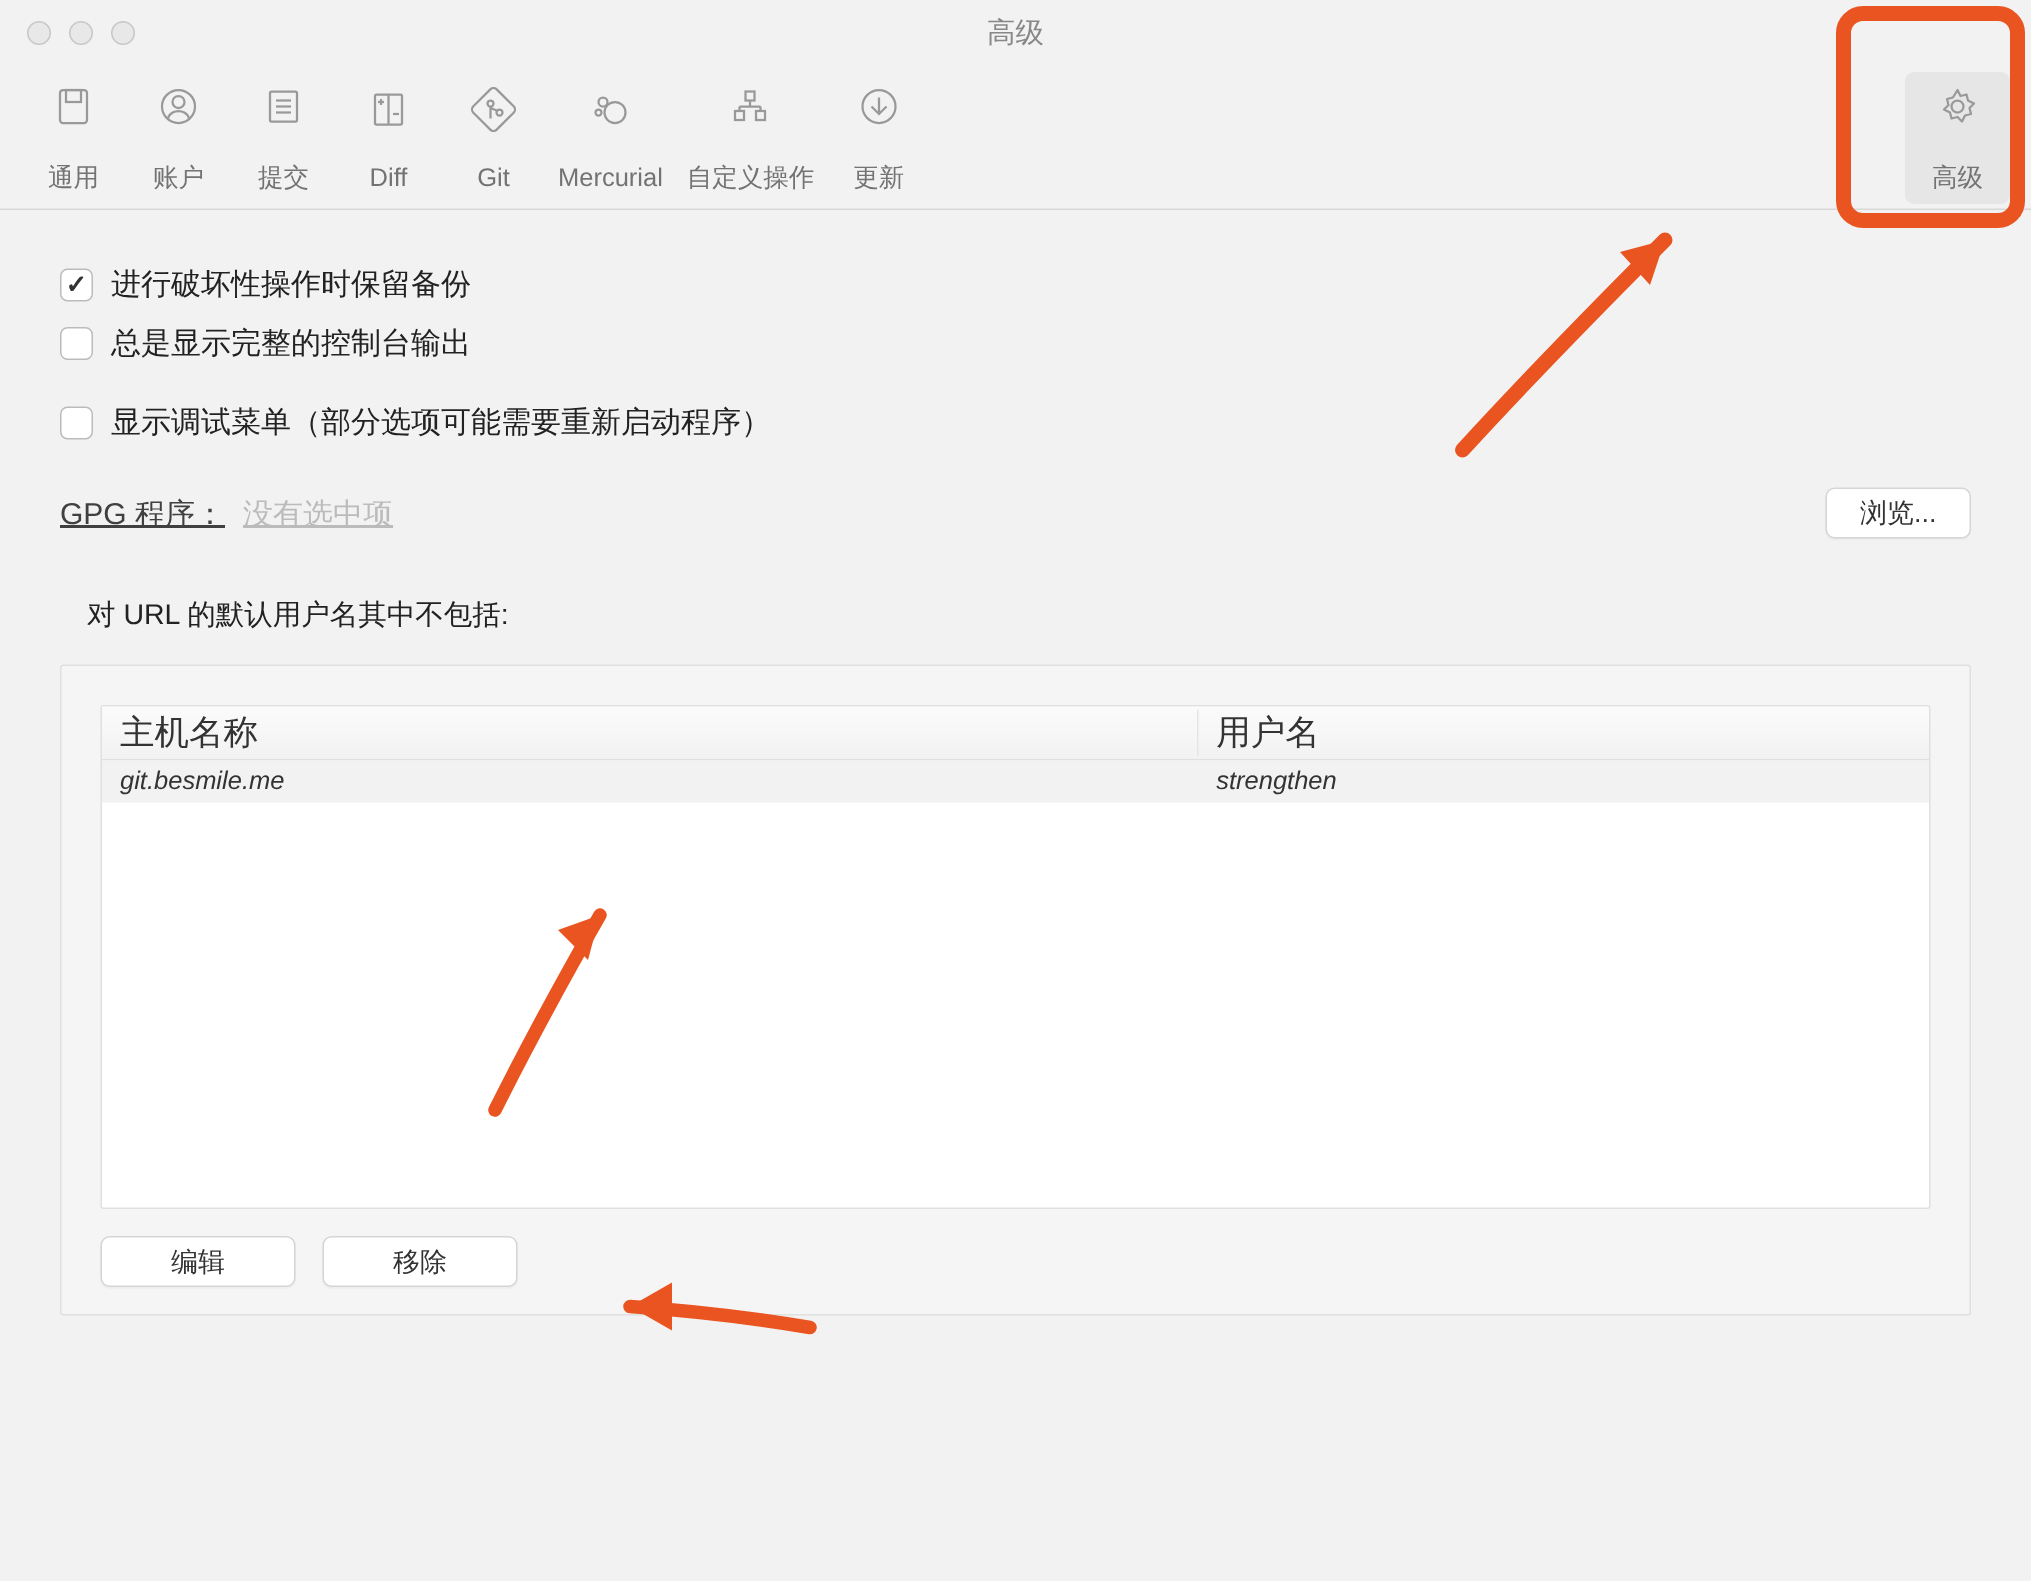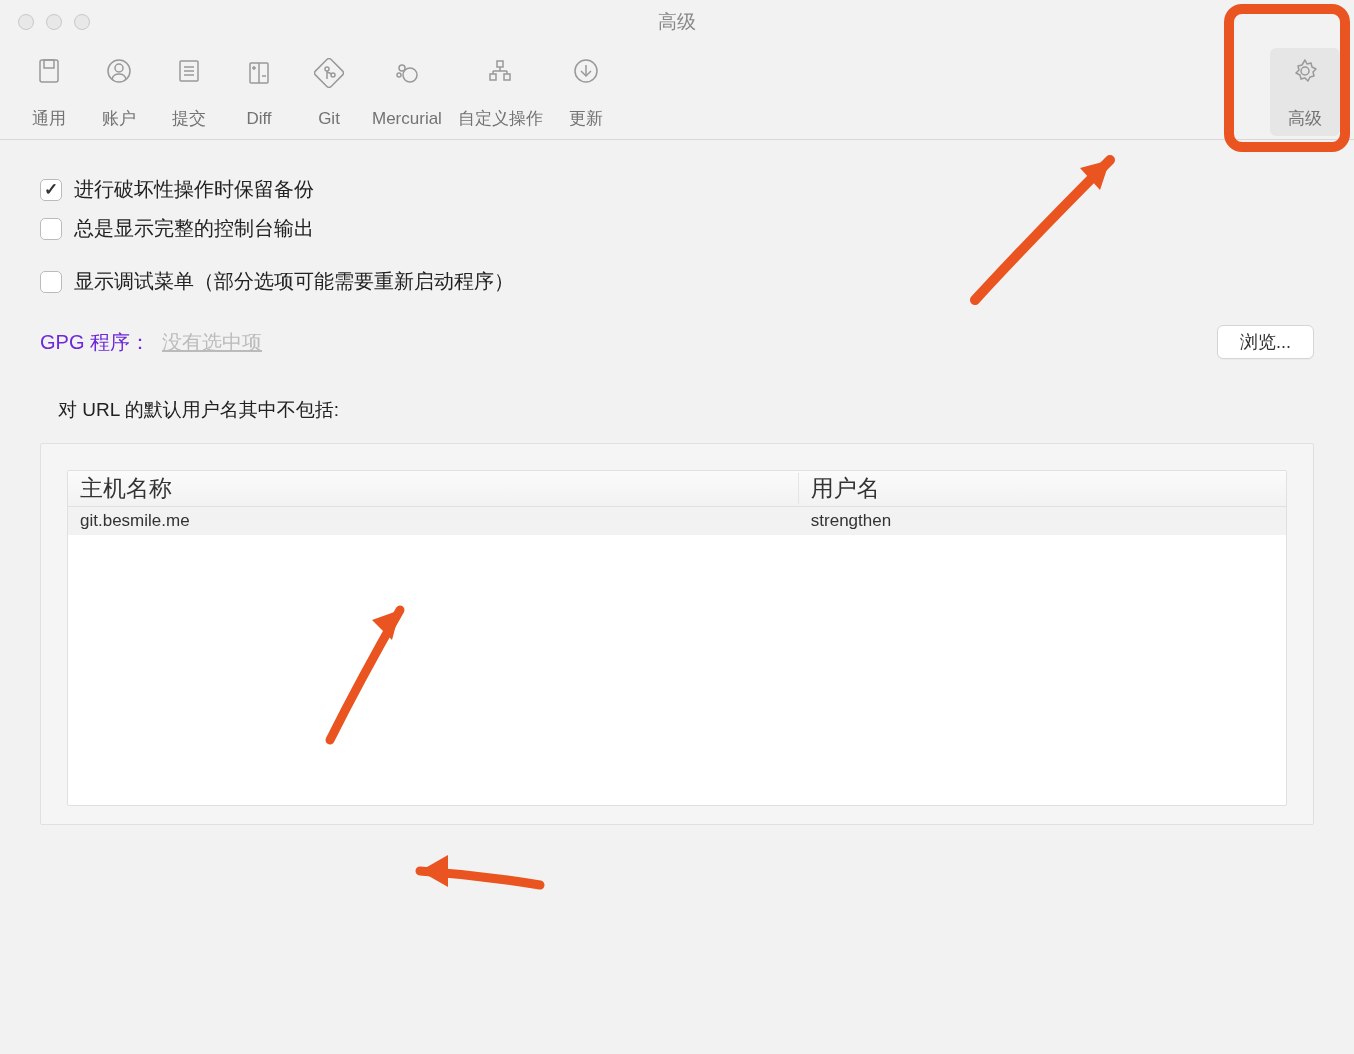--- a/index.html
+++ b/index.html
@@ -101,21 +101,21 @@
       font-weight: bold;
     }
     .gap-row { margin-top: 26px; }
     .gpg-row {
       display: flex;
       align-items: center;
       margin-top: 30px;
       gap: 12px;
       font-size: 20px;
     }
-    .gpg-label { color: #6d28d9; }
+    .gpg-label { color: #404040; text-decoration: underline; }
     .gpg-value { color: #bbb; flex-shrink: 0; margin-right: auto; text-decoration: underline; }
     .btn {
       background: #fff;
       border: 1px solid #d5d5d5;
       border-radius: 6px;
       padding: 4px 22px;
       font-size: 18px;
       color: #333;
       box-shadow: 0 1px 1px rgba(0,0,0,0.03);
       cursor: pointer;
@@ -152,20 +152,21 @@
     }
     .th-host { width: 60%; padding-left: 12px; border-right: 1px solid #e5e5e5; }
     .th-user { width: 40%; padding-left: 12px; }
     .table-row {
       display: flex;
       height: 28px;
       align-items: center;
       background: #f2f2f2;
       font-size: 17px;
       color: #333;
+      font-style: italic;
     }
     .td-host { width: 60%; padding-left: 12px; }
     .td-user { width: 40%; padding-left: 12px; }
     .btn-row {
       display: flex;
       gap: 18px;
       margin-top: 18px;
     }
     .btn-wide { padding: 4px 46px; }
     
@@ -324,20 +325,24 @@
     <div class="table">
       <div class="table-header">
         <div class="th-host">主机名称</div>
         <div class="th-user">用户名</div>
       </div>
       <div class="table-row">
         <div class="td-host">git.besmile.me</div>
         <div class="td-user">strengthen</div>
       </div>
     </div>
+    <div class="btn-row">
+      <button class="btn btn-wide">编辑</button>
+      <button class="btn btn-wide">移除</button>
+    </div>
   </div>
 
 </div>
 
 <div class="highlight-box"></div>
 
 <div class="arrow" style="left:960px; top:140px;">
   <svg width="180" height="170" viewBox="0 0 180 170">
     <path d="M15 160 Q 70 100 150 20" stroke="#e95420" stroke-width="10" fill="none" stroke-linecap="round"></path>
     <polygon points="150,20 120,28 140,50" fill="#e95420"></polygon>

